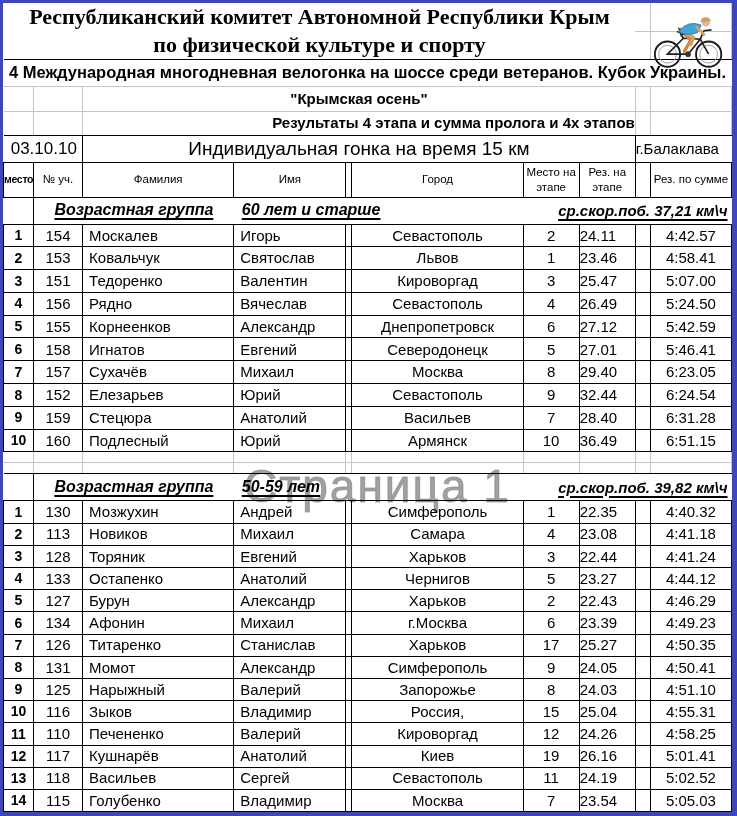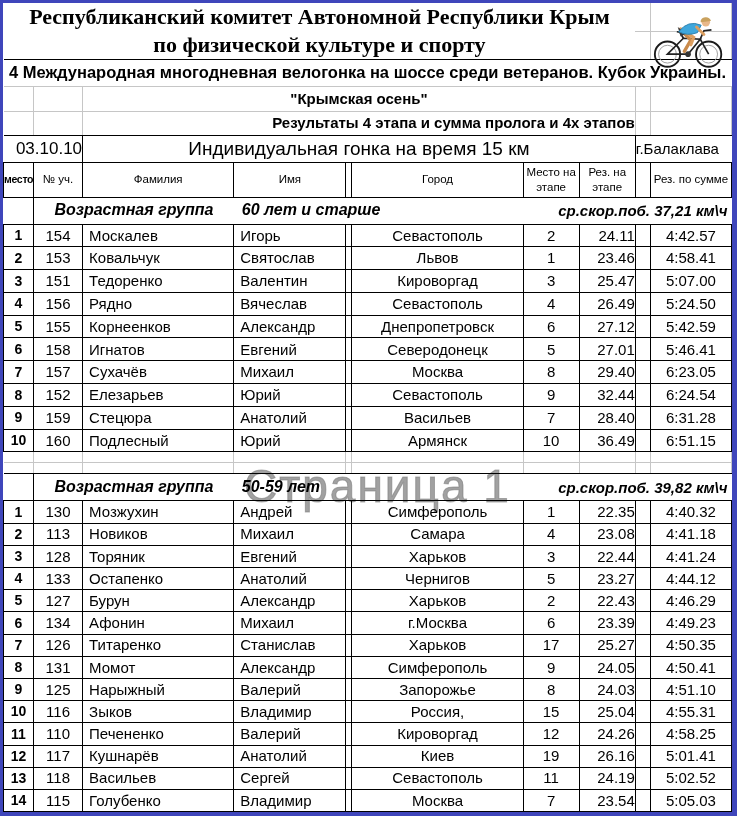--- a/index.html
+++ b/index.html
@@ -39,47 +39,47 @@
   .rh4{height:25px;} .rh5{height:24px;} .rh6{height:27px;}
   .rhh{height:35px;} .rhg{height:27px;}
   .rg1{height:22.8px;} .rg2{height:22.2px;}
   .sprow{height:11px;}
 
   
   .t-serif{font-family:"Liberation Serif",serif;font-weight:bold;font-size:22px;text-align:center;}
   .t-event{font-weight:bold;font-size:16.5px;text-align:center;}
   .t-race{font-weight:bold;font-size:15px;text-align:center;}
   .t-res{font-weight:bold;font-size:15px;text-align:right;}
-  .t-date{font-size:17px;text-align:right;padding-left:2px;}
+  .t-date{font-size:17px;text-align:center;padding-left:2px;}
   .t-stage{font-size:19px;text-align:center;}
   .t-loc{font-size:15px;text-align:right;padding-right:18px;}
 
   
   .h{font-size:11.5px;text-align:center;white-space:normal;line-height:1.3;}
   .h-place{font-weight:bold;font-size:10.5px;letter-spacing:-0.3px;}
 
   
   .gh{border-top:1px solid #000;border-bottom:1px solid #000;border-left:none;border-right:none;}
   .glabel,.gname,.gavg{
     font-weight:bold;font-style:italic;
-    text-decoration-thickness:2px;text-underline-offset:3px;
+    text-decoration:underline;text-decoration-thickness:2px;text-underline-offset:3px;
   }
   .glabel{font-size:16px;text-align:center;}
   .gname{font-size:16px;text-align:left;padding-left:8px;}
   .gavg{font-size:15px;text-align:right;padding-right:4px;}
 
   
   .d{font-size:15px;}
   .c-place{font-weight:bold;font-size:14px;text-align:center;}
   .c-num{text-align:center;}
   .c-sur{text-align:left;padding-left:6px;}
   .c-fname{text-align:left;padding-left:6px;}
   .c-city{text-align:center;}
   .c-splace{text-align:center;}
-  .c-stime{text-align:right;margin-top:44px;}
+  .c-stime{text-align:left;margin-top:44px;}
   .c-total{text-align:center;}
 
   .cyclist{position:absolute;top:10px;right:6px;z-index:3;}
 </style>
 </head>
 <body>
 
 <div class="page">
 
   <div class="watermark">Страница 1</div>

